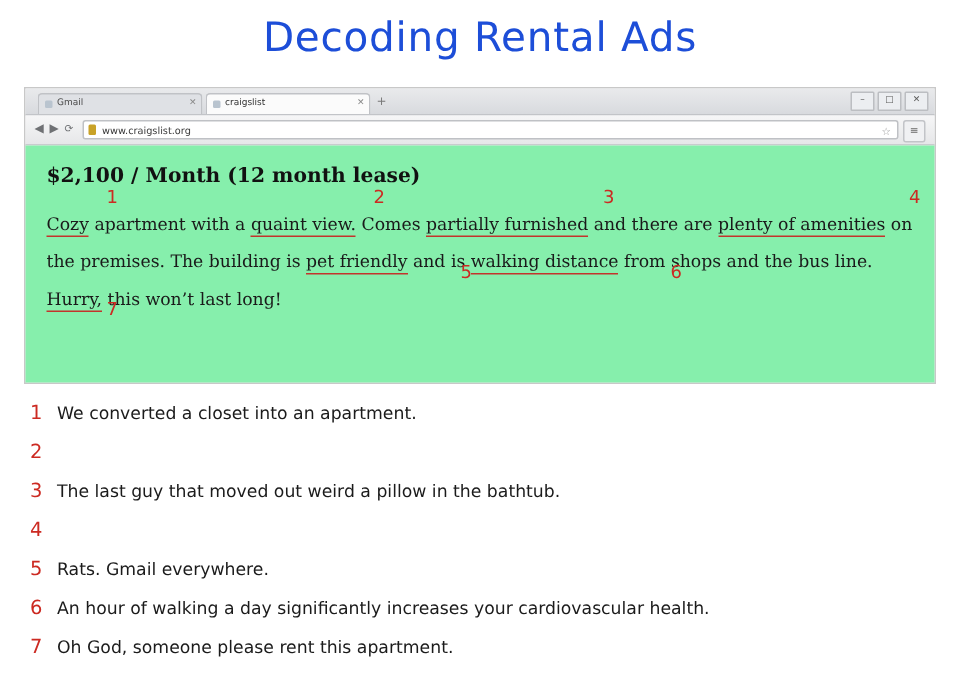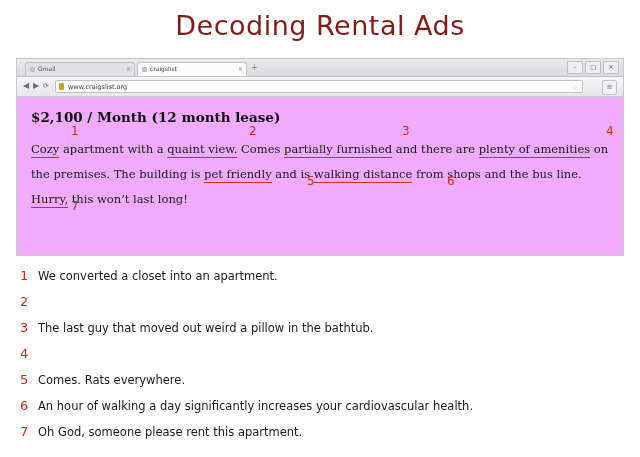--- a/index.html
+++ b/index.html
@@ -13,21 +13,21 @@
     font-family: "DejaVu Sans", sans-serif;
     overflow: hidden;
     position: relative;
   }
 
   
   #page-title {
     text-align: center;
     font-family: "DejaVu Sans", sans-serif;
     font-size: 27px;
-    color: #7f1d1d;
+    color: #1d4ed8;
     letter-spacing: 0.5px;
     margin: 10px 0 4px 0;
     font-weight: 400;
   }
 
   
   #browser-window {
     position: absolute;
     left: 16px;
     top: 58px;
@@ -128,21 +128,21 @@
     color: #6f7174;
     line-height: 10px;
   }
   #nav-back { left: 6px; }
   #nav-fwd { left: 16px; }
   #nav-reload { left: 26px; font-size: 7px; }
   #urlbar {
     position: absolute;
     left: 38px;
     top: 3px;
-    right: 40px;
+    right: 24px;
     height: 13px;
     background: #ffffff;
     border: 1px solid #bfc1c5;
     border-radius: 2px;
     font-size: 6.5px;
     color: #3a3a3a;
     line-height: 13px;
     padding-left: 12px;
     box-sizing: border-box;
     white-space: nowrap;
@@ -175,21 +175,21 @@
     background: #f0f1f3;
     font-size: 7px;
     color: #6a6a6a;
     text-align: center;
     line-height: 12px;
   }
 
   #page-content {
     position: relative;
     height: calc(100% - 38px);
-    background: #f0abfc;
+    background: #86efac;
     padding: 10px 12px 0 12px;
     box-sizing: border-box;
   }
 
   #ad-price {
     font-family: "DejaVu Serif", serif;
     font-weight: bold;
     font-size: 13.5px;
     color: #111;
     margin: 2px 0 12px 2px;
@@ -309,21 +309,21 @@
   </div>
   <div class="legend-row">
     <div class="legend-num">3</div>
     <div class="legend-text">The last guy that moved out weird a pillow in the bathtub.</div>
   </div>
   <div class="legend-row">
     <div class="legend-num">4</div>
   </div>
   <div class="legend-row">
     <div class="legend-num">5</div>
-    <div class="legend-text">Comes. Rats everywhere.</div>
+    <div class="legend-text">Rats. Gmail everywhere.</div>
   </div>
   <div class="legend-row">
     <div class="legend-num">6</div>
     <div class="legend-text">An hour of walking a day significantly increases your cardiovascular health.</div>
   </div>
   <div class="legend-row">
     <div class="legend-num">7</div>
     <div class="legend-text">Oh God, someone please rent this apartment.</div>
   </div>
 </div>

